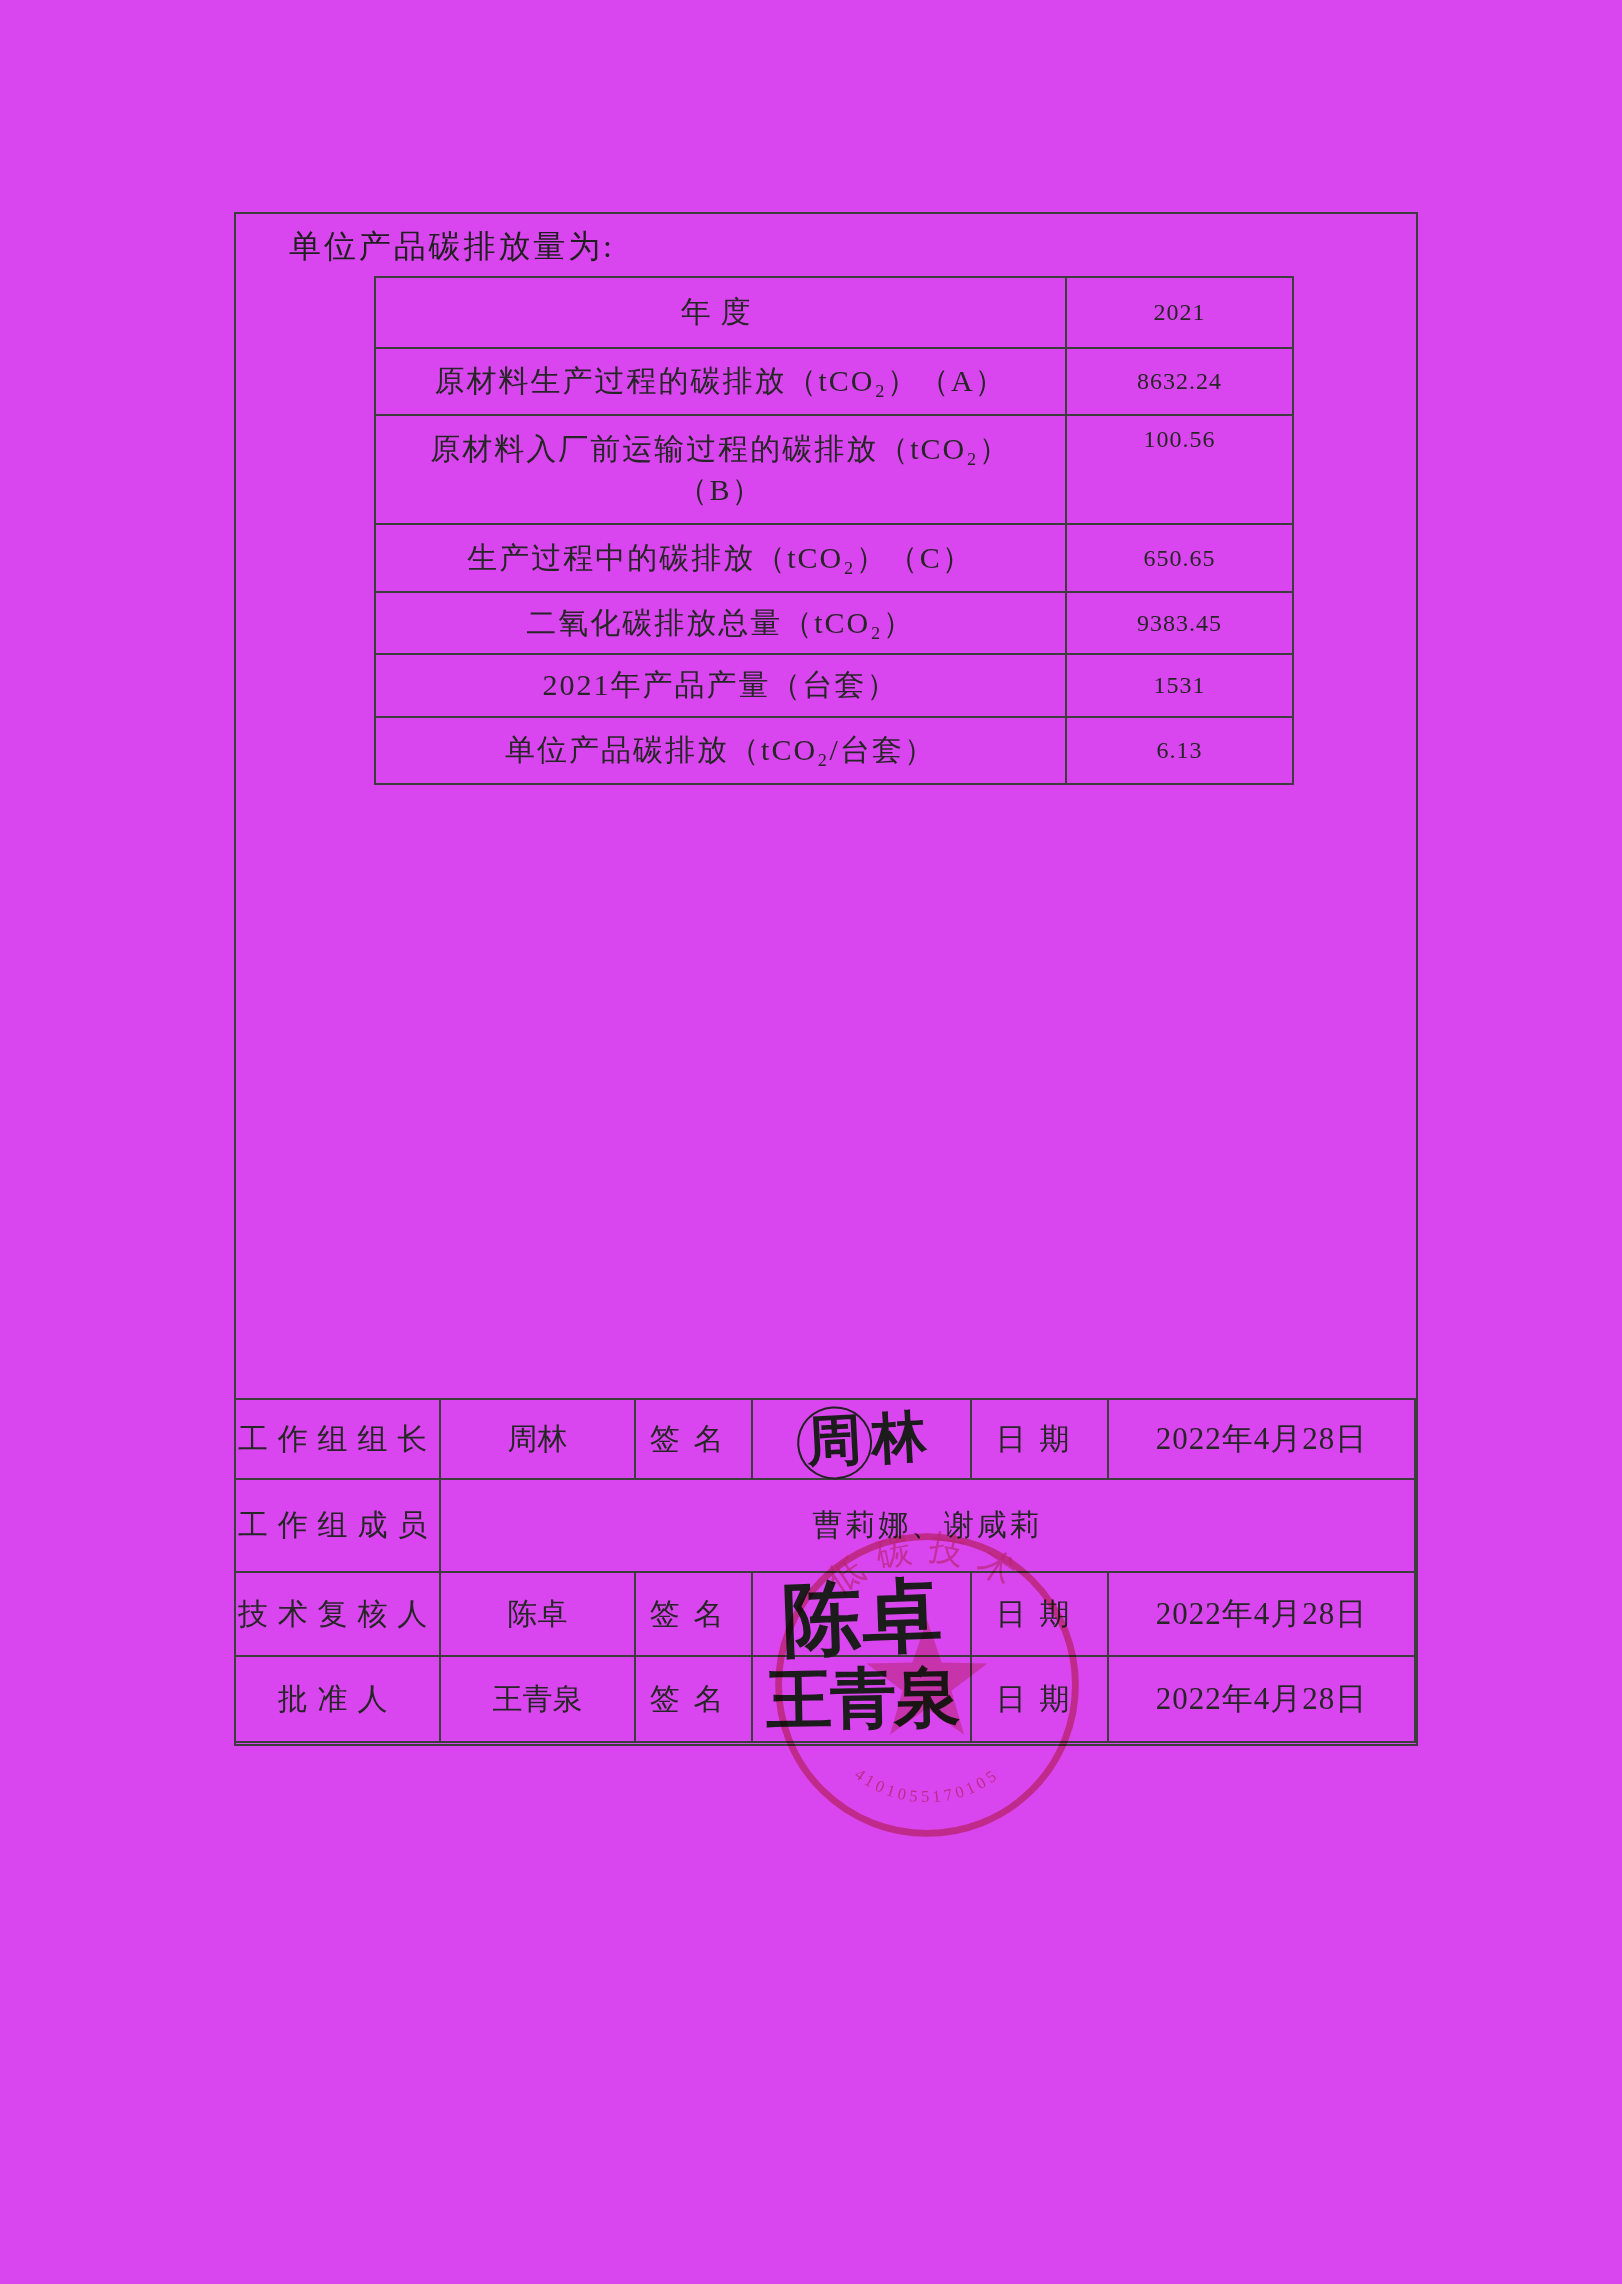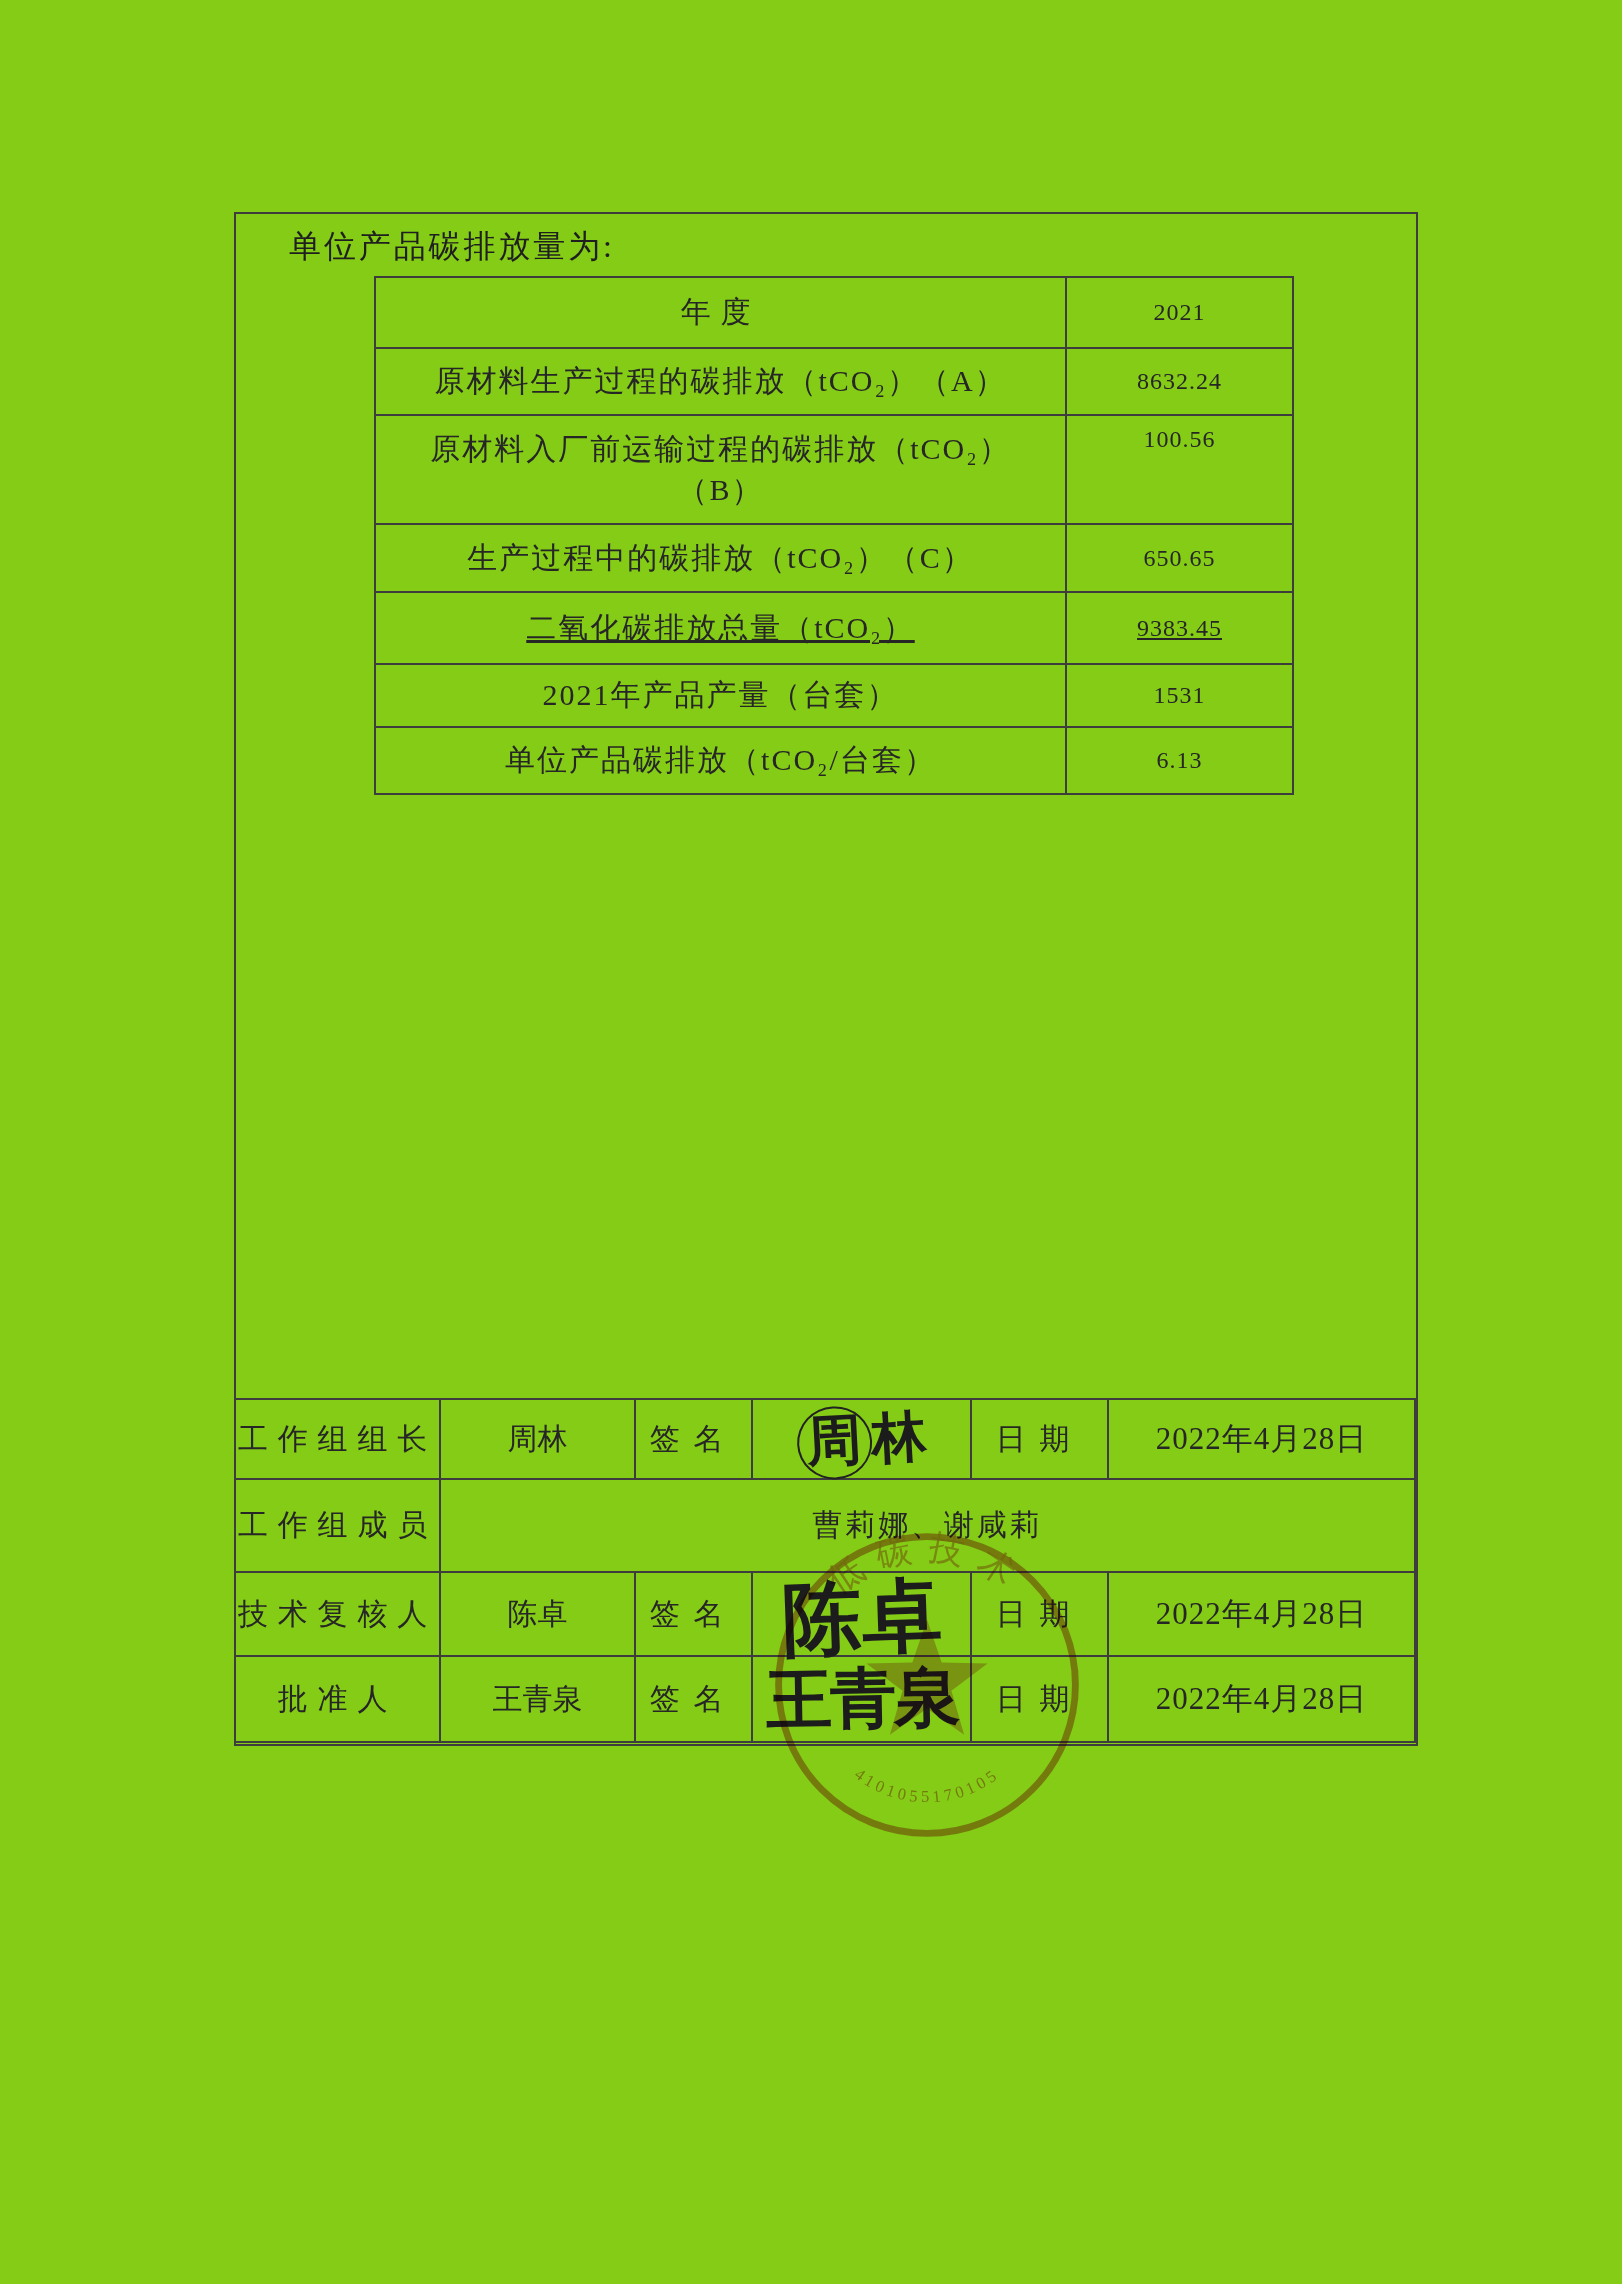--- a/index.html
+++ b/index.html
@@ -1,37 +1,37 @@
 <!DOCTYPE html>
 <html><head>
 <meta charset="utf-8">
 <style>
   html,body { margin:0; padding:0; background:#ffffff; }
   .page {
-    position:relative; width:1623px; height:2284px; background:#84cc16;
+    position:relative; width:1623px; height:2284px; background:#d946ef;
     font-family:"Liberation Serif","DejaVu Serif",serif; color:#262626;
     overflow:hidden;
   }
   .doc-frame {
     position:absolute; left:234px; top:212px; width:1180px; height:1530px;
     border:2.9px solid #3d3d3d;
   }
   .heading {
     position:absolute; left:289px; top:225px;
     font-size:32px; letter-spacing:2.9px; color:#1f1f1f;
   }
   table { border-collapse:collapse; table-layout:fixed;padding-left:8px; }
   td { border:2px solid #3d3d3d; text-align:center; vertical-align:middle;
        font-size:30px; color:#262626; overflow:visible; }
 
   
   .em-table { position:absolute; left:374px; top:276px; width:919px; }
   .em-table .r0 { height:71px; }  .em-table .r1 { height:67px; }
   .em-table .r2 { height:109px; } .em-table .r3 { height:68px; }
-  .em-table .r4 { height:72px;text-decoration:underline; }  .em-table .r5 { height:63px; }
+  .em-table .r4 { height:62px; }  .em-table .r5 { height:63px; }
   .em-table .r6 { height:67px; }
   .em-label { white-space:pre-line; letter-spacing:2px; }
   .year-label { letter-spacing:9.8px; }
   .em-value { font-size:24px; letter-spacing:1px; }
   .vtop { vertical-align:top; padding-top:9.8px; }
 
   
   .sig-table { position:absolute; left:234px; top:1398px; width:1180px; }
   .sig-table .sr0 { height:80px; } .sig-table .sr1 { height:93px; }
   .sig-table .sr2 { height:81px; } .sig-table .sr3 { height:86px; }

